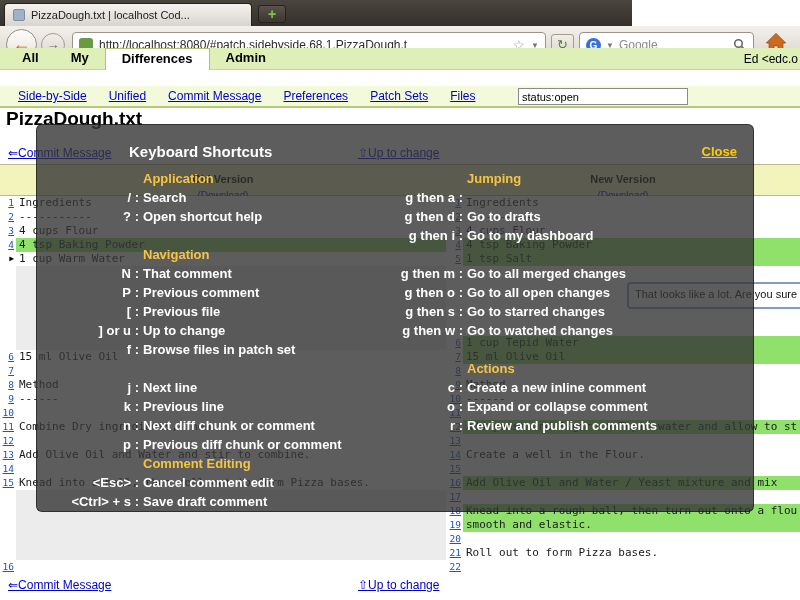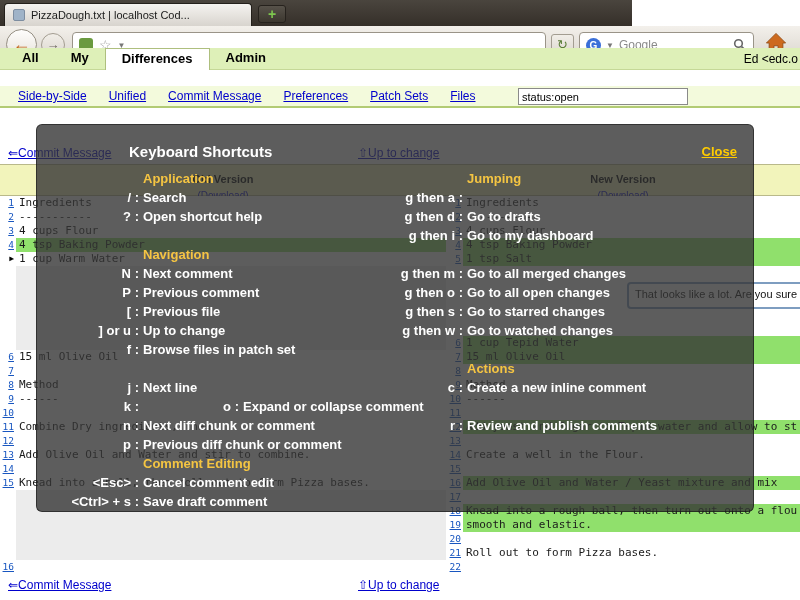--- a/index.html
+++ b/index.html
@@ -126,20 +126,21 @@
       <span class="tab-title">PizzaDough.txt | localhost Cod...</span>
     </div>
     <div class="newtab">+</div>
   </div>
 
   <div class="toolbar">
     <div class="btn-back"><span>←</span></div>
     <div class="btn-fwd"><span>→</span></div>
     <div class="urlbar">
       <span class="site-icon"></span>
+      <span class="url-text">http://localhost:8080/#patch,sidebyside,68,1,PizzaDough.t</span>
       <span class="star">☆</span>
       <span class="drop">▼</span>
     </div>
     <div class="btn-reload"><span>↻</span></div>
     <div class="searchbox">
       <span class="g-icon">G</span>
       <span class="drop">▼</span>
       <span class="search-text">Google</span>
       <svg width="14" height="14" viewBox="0 0 14 14">
         <circle cx="5.5" cy="5.5" r="3.8" fill="none" stroke="#666" stroke-width="1.6"></circle>
@@ -161,20 +162,21 @@
         <div class="g-tab">Admin</div>
       </div>
     <span class="user-label">Ed &lt;edc.o</span>
   </div>
 
   <div class="g-submenu">
     <span class="g-links" id="submenu-links"><a href="#">Side-by-Side</a><a href="#">Unified</a><a href="#">Commit Message</a><a href="#">Preferences</a><a href="#">Patch Sets</a><a href="#">Files</a></span>
     <input class="status-input" value="status:open" style="">
   </div>
 
+  <div class="page-title">PizzaDough.txt</div>
   <div class="nav-row nav-top">
     <a class="lft">⇐Commit Message</a>
     <a class="ctr">⇧Up to change</a>
   </div>
 
   <div class="diff-header">
     <div class="dh-col l">
       <div class="dh-label">Old Version</div>
       <a>(Download)</a>
     </div>
@@ -399,21 +401,21 @@
           <span class="k-lk"></span>
           <span class="k-sep"></span>
           <span class="k-ld k-head">Navigation</span>
           <span class="k-rk"></span>
           <span class="k-sep"></span>
           <span class="k-rd"></span>
         </div>
         <div class="krow">
           <span class="k-lk">N</span>
           <span class="k-sep">:</span>
-          <span class="k-ld">Next comment</span>
+          <span class="k-ld">That comment</span>
           <span class="k-rk">g then m</span>
           <span class="k-sep">:</span>
           <span class="k-rd">Go to all merged changes</span>
         </div>
         <div class="krow">
           <span class="k-lk">P</span>
           <span class="k-sep">:</span>
           <span class="k-ld">Previous comment</span>
           <span class="k-rk">g then o</span>
           <span class="k-sep">:</span>
@@ -455,20 +457,21 @@
           <span class="k-lk">j</span>
           <span class="k-sep">:</span>
           <span class="k-ld">Next line</span>
           <span class="k-rk">c</span>
           <span class="k-sep">:</span>
           <span class="k-rd">Create a new inline comment</span>
         </div>
         <div class="krow">
           <span class="k-lk">k</span>
           <span class="k-sep">:</span>
+          <span class="k-ld">Previous line</span>
           <span class="k-rk">o</span>
           <span class="k-sep">:</span>
           <span class="k-rd">Expand or collapse comment</span>
         </div>
         <div class="krow">
           <span class="k-lk">n</span>
           <span class="k-sep">:</span>
           <span class="k-ld">Next diff chunk or comment</span>
           <span class="k-rk">r</span>
           <span class="k-sep">:</span>

